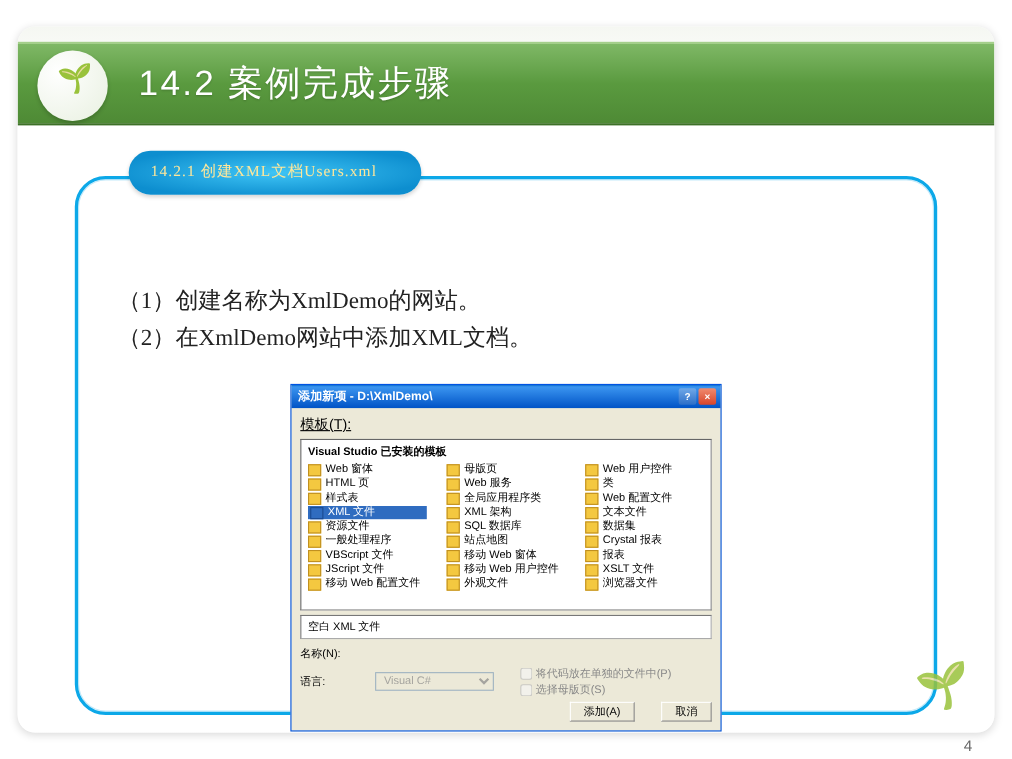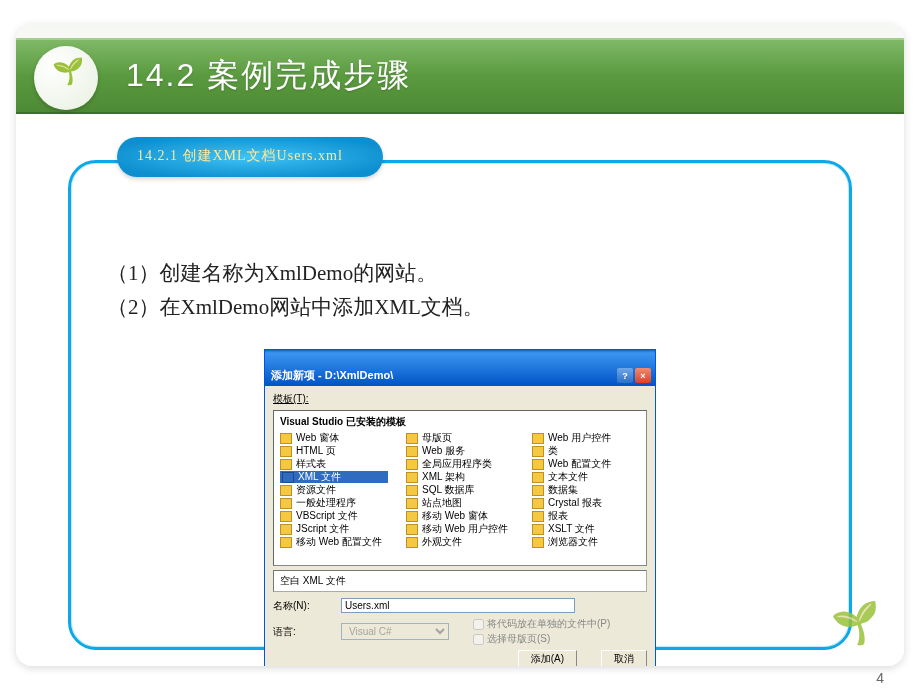--- a/index.html
+++ b/index.html
@@ -106,21 +106,21 @@
       transform: translateX(-50%);
       width: 392px;
       border: 1px solid #0054e3;
       background: #ece9d8;
       font-size: 10px;
       font-family: Tahoma, SimSun, sans-serif;
     }
     .dlg-titlebar {
       background: linear-gradient(to bottom, #0a6cce, #3b95f0 8%, #0053c6);
       color: #fff;
-      padding: 18px 4px 3px 6px;
+      padding: 3px 4px 3px 6px;
       font-size: 11px;
       font-weight: bold;
       display: flex;
       align-items: center;
       justify-content: space-between;
     }
     .dlg-titlebar .btns { display: flex; gap: 2px; }
     .dlg-titlebar .btn {
       width: 16px;
       height: 15px;
@@ -128,21 +128,21 @@
       display: flex;
       align-items: center;
       justify-content: center;
       font-size: 9px;
       font-weight: bold;
       font-family: Arial;
     }
     .btn-help { background: linear-gradient(#6fa8e8,#2d6fc8); color: #fff; }
     .btn-close { background: linear-gradient(#f08b6f,#d7442a); color: #fff; }
     .dlg-body { padding: 6px 8px 8px; }
-    .dlg-label { font-size: 10px; margin-bottom: 4px; }
+    .dlg-label { font-size: 13px; margin-bottom: 4px; }
     .tpl-panel {
       background: #fff;
       border: 1px solid #888;
       border-top-color: #666;
       border-left-color: #666;
       padding: 4px 6px 8px;
       margin-bottom: 4px;
       height: 156px;
       overflow: hidden;
     }
@@ -354,21 +354,20 @@
                   <span>浏览器文件</span>
                 </div>
               </div>
             </div>
 
         </div>
         <div class="desc-row">空白 XML 文件</div>
 
         <div class="form-row">
           <label>名称(N):</label>
-          <input type="text" value="Users.xml" style="">
         </div>
         <div class="form-row">
           <label>语言:</label>
           <select disabled=""><option>Visual C#</option></select>
           <div class="chk-col">
             <label>
                 <input type="checkbox" disabled="" style="">
                 <span>将代码放在单独的文件中(P)</span>
               </label>
             <label>

